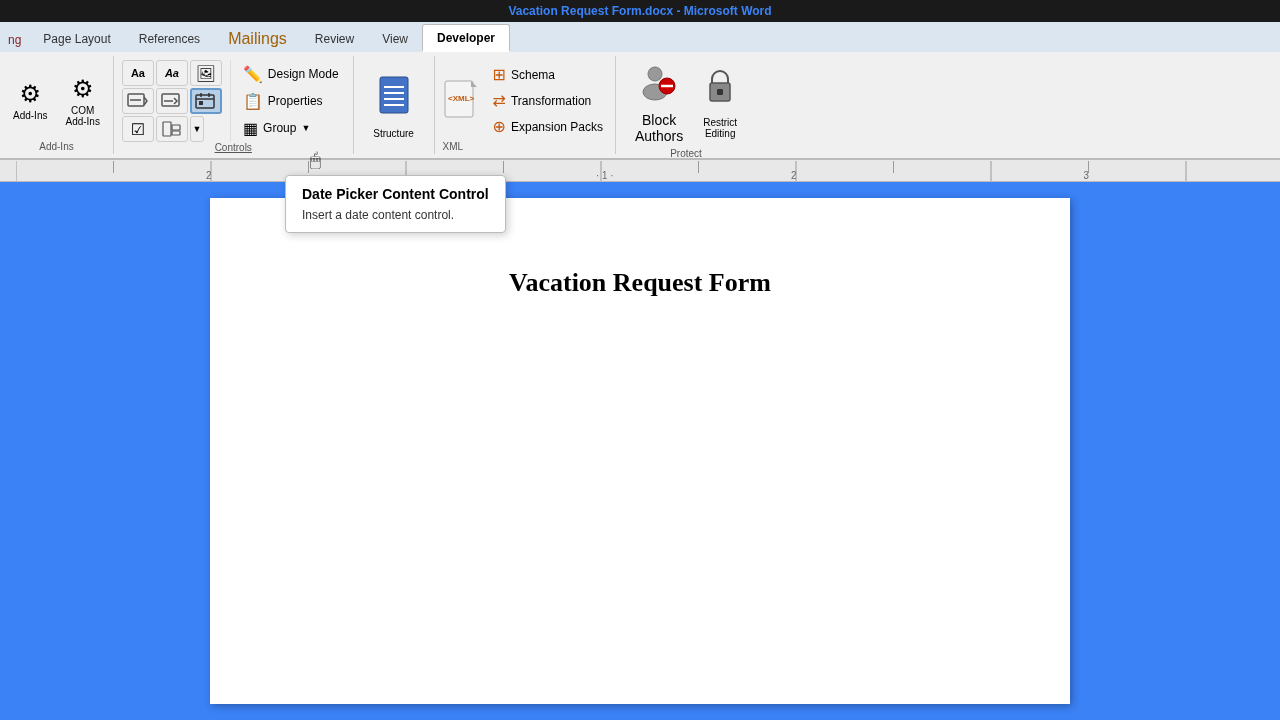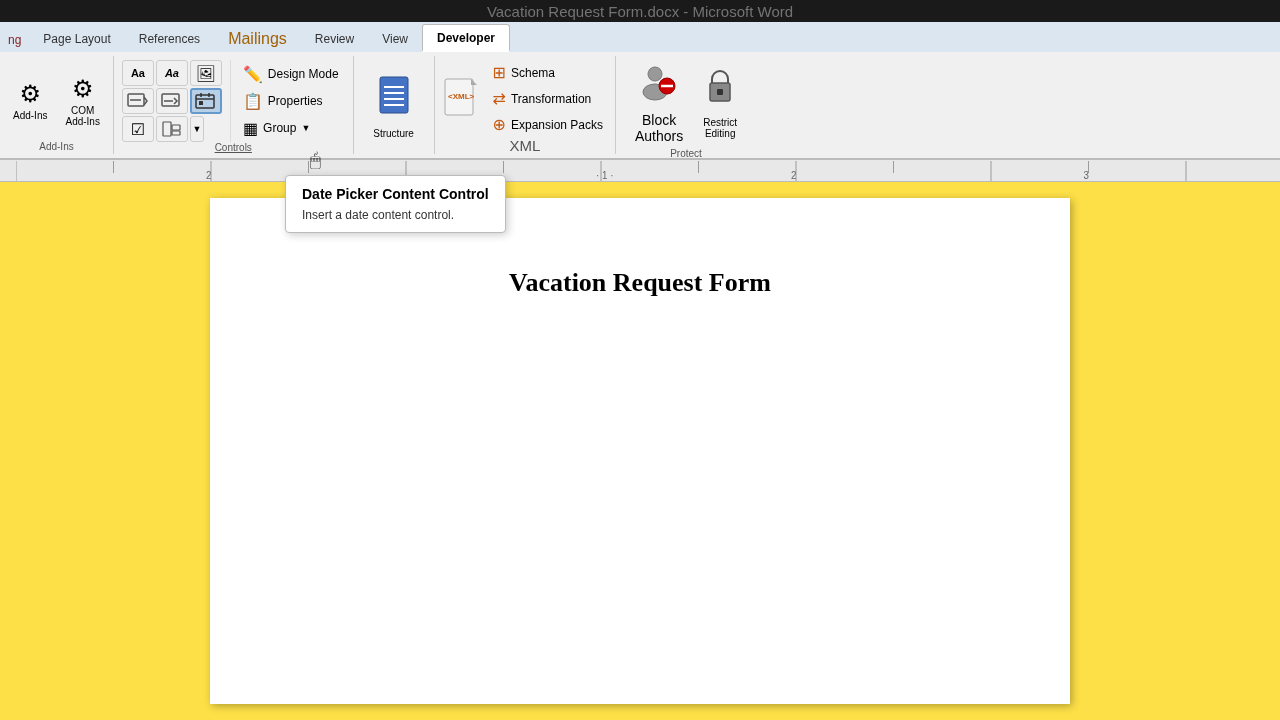--- a/index.html
+++ b/index.html
@@ -20,21 +20,21 @@
       border-radius: 3px 3px 0 0;
       height: 26px;
       display: flex;
       align-items: center;
     }
   </style>
 </head>
 <body>
 
 <div style="background:#1a1a1a; height:22px; display:flex; align-items:center; justify-content:center;">
-  <span style="color:#737373; font-size:15px; font-weight:normal;">Vacation Request Form.docx - Microsoft Word</span>
+  <span style="color:#3b82f6; font-size:12px; font-weight:bold;">Vacation Request Form.docx - Microsoft Word</span>
 </div>
 
 <div style="display:flex; flex-direction:row; background:#dce6f1; height:30px; align-items:flex-end;">
 
   <div style="display:flex; align-items:flex-end; flex:1;">
     <div style="padding:5px 8px; font-size:12px; color:#7f1d1d;">
       <span>ng</span>
     </div>
     <div class="tab" style="padding:5px 14px; font-size:12px; cursor:pointer; color:#333; border-radius:3px 3px 0 0; height:26px; display:flex; align-items:center;">Page Layout</div>
     <div class="tab" style="padding:5px 14px; font-size:12px; cursor:pointer; color:#333; border-radius:3px 3px 0 0; height:26px; display:flex; align-items:center;">References</div>
@@ -172,21 +172,21 @@
         <div style="display:flex; align-items:center; gap:5px; padding:3px 4px; cursor:pointer; border-radius:3px; font-size:12px; white-space:nowrap;">
           <span style="color:#c55a11; font-size:16px;">⇄</span>
           <span>Transformation</span>
         </div>
         <div style="display:flex; align-items:center; gap:5px; padding:3px 4px; cursor:pointer; border-radius:3px; font-size:12px; white-space:nowrap;">
           <span style="color:#c55a11; font-size:16px;">⊕</span>
           <span>Expansion Packs</span>
         </div>
       </div>
     </div>
-    <div style="font-size:15px; color:#555; margin-top:auto; text-align:center;">XML</div>
+    <div style="font-size:10px; color:#555; margin-top:auto; text-align:left;">XML</div>
   </div>
 
   <div style="display:flex; flex-direction:column; align-items:center; padding:4px 8px 2px 8px; min-width:140px;">
     <div style="display:flex; gap:8px; flex:1; align-items:center;">
 
       <div style="display:flex; flex-direction:column; align-items:center; padding:4px 6px; cursor:pointer; border-radius:3px; font-size:10px; text-align:center;">
         <div style="font-size:28px; margin-bottom:3px;">
           <svg width="36" height="38" viewBox="0 0 36 38">
             <circle cx="14" cy="10" r="7" fill="#999" stroke="#777" stroke-width="1"></circle>
             <ellipse cx="14" cy="28" rx="12" ry="8" fill="#999" stroke="#777" stroke-width="1"></ellipse>
@@ -238,19 +238,19 @@
       <text x="1095" y="18" font-size="10" fill="#666">3</text>
     </svg>
   </div>
 </div>
 
 <div style="position:absolute; left:285px; top:175px; background:#fff; border:1px solid #bbb; border-radius:4px; padding:10px 16px; box-shadow:2px 2px 8px rgba(0,0,0,0.2); z-index:100; max-width:340px;">
   <div style="font-size:14px; font-weight:bold; color:#000; margin-bottom:6px;">Date Picker Content Control</div>
   <div style="font-size:12px; color:#333;">Insert a date content control.</div>
 </div>
 
-<div style="background:#fde047; flex:1; display:flex; justify-content:center; padding:16px; position:relative; height: calc(720px - 22px - 30px - 108px - 22px);">
+<div style="background:#3b82f6; flex:1; display:flex; justify-content:center; padding:16px; position:relative; height: calc(720px - 22px - 30px - 108px - 22px);">
   <div style="background:white; width:860px; min-height:260px; box-shadow:2px 2px 8px rgba(0,0,0,0.3); padding:50px 80px 30px 80px; position:relative;">
     <div style="font-size:26px; font-weight:bold; text-align:center; color:#000; font-family:'Times New Roman',serif; margin-top:20px;">Vacation Request Form</div>
   </div>
 </div>
 
 <div style="position:absolute; left:310px; top:150px; font-size:18px; pointer-events:none; z-index:200;">🖱</div>
 
 </body></html>

